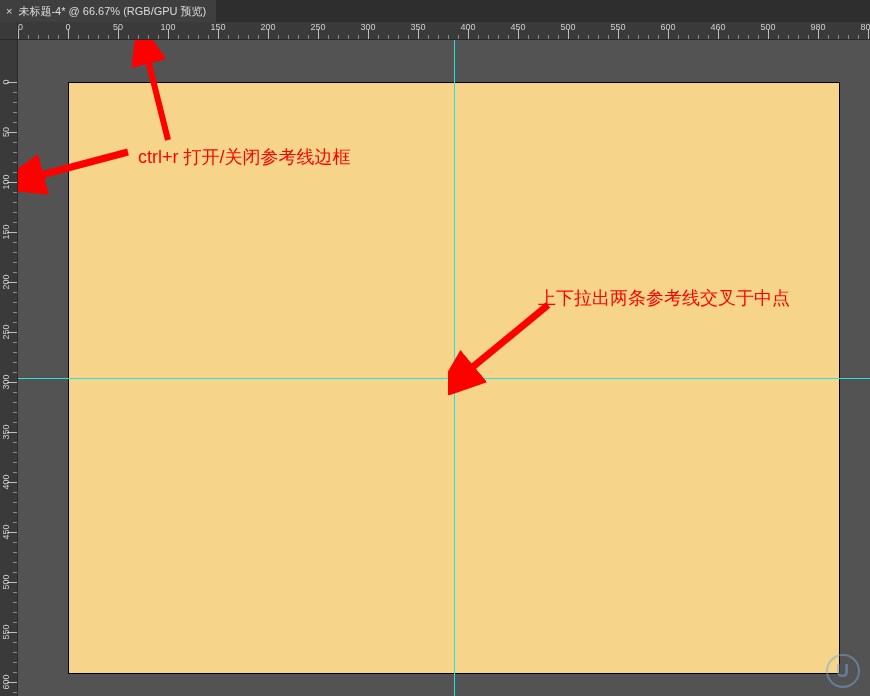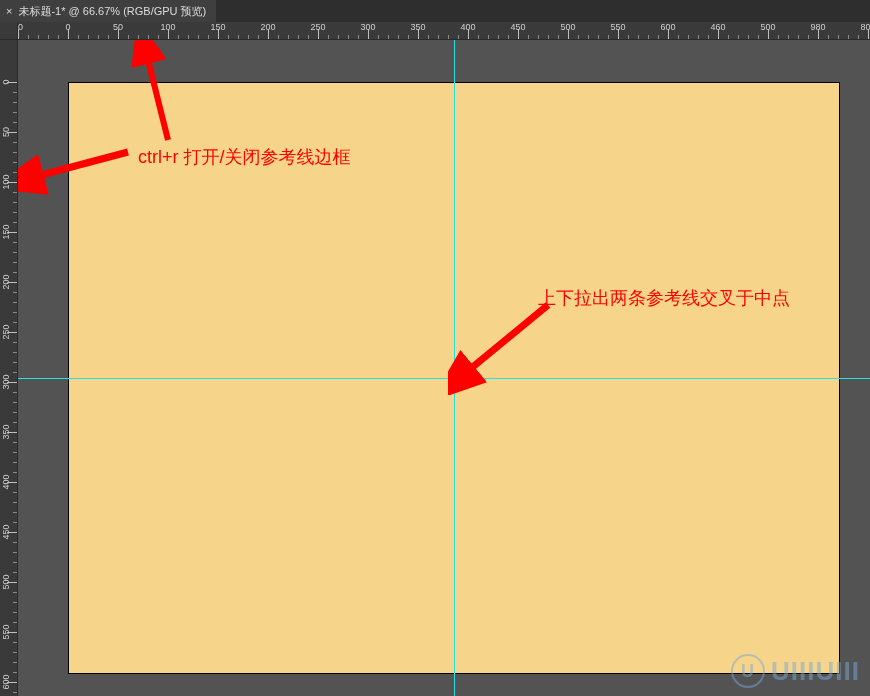--- a/index.html
+++ b/index.html
@@ -165,21 +165,21 @@
     justify-content: center;
     font-size: 18px;
   }
 </style>
 </head>
 <body>
 
 <div class="tab-bar">
   <div class="tab">
     <span class="close">×</span>
-    <span>未标题-1* @ 66.67% (RGB/GPU 预览)</span>
+    <span>未标题-4* @ 66.67% (RGB/GPU 预览)</span>
   </div>
 </div>
 
 <div class="ruler-corner"></div>
 
 <div class="ruler-h">
   <div class="ticks" id="hticks">
       <div class="major" style="left: 0px;"></div>
       <div class="num" style="left: 0px;">50</div>
       <div class="minor" style="left: 10px;"></div>
@@ -396,15 +396,14 @@
         </marker>
       </defs>
     <line x1="100" y1="10" x2="15" y2="80" stroke="#ff0000" stroke-width="7" marker-end="url(#ah3)"></line>
   </svg>
 
   <div class="annotation" style="left:520px; top:246px;">上下拉出两条参考线交叉于中点</div>
   <div class="annotation" style="left:120px; top:105px;">ctrl+r 打开/关闭参考线边框</div>
 
   <div class="watermark">
     <div class="circ">U</div>
-    <span>UIIIUIII</span>
   </div>
 </div>
 
 </body></html>

